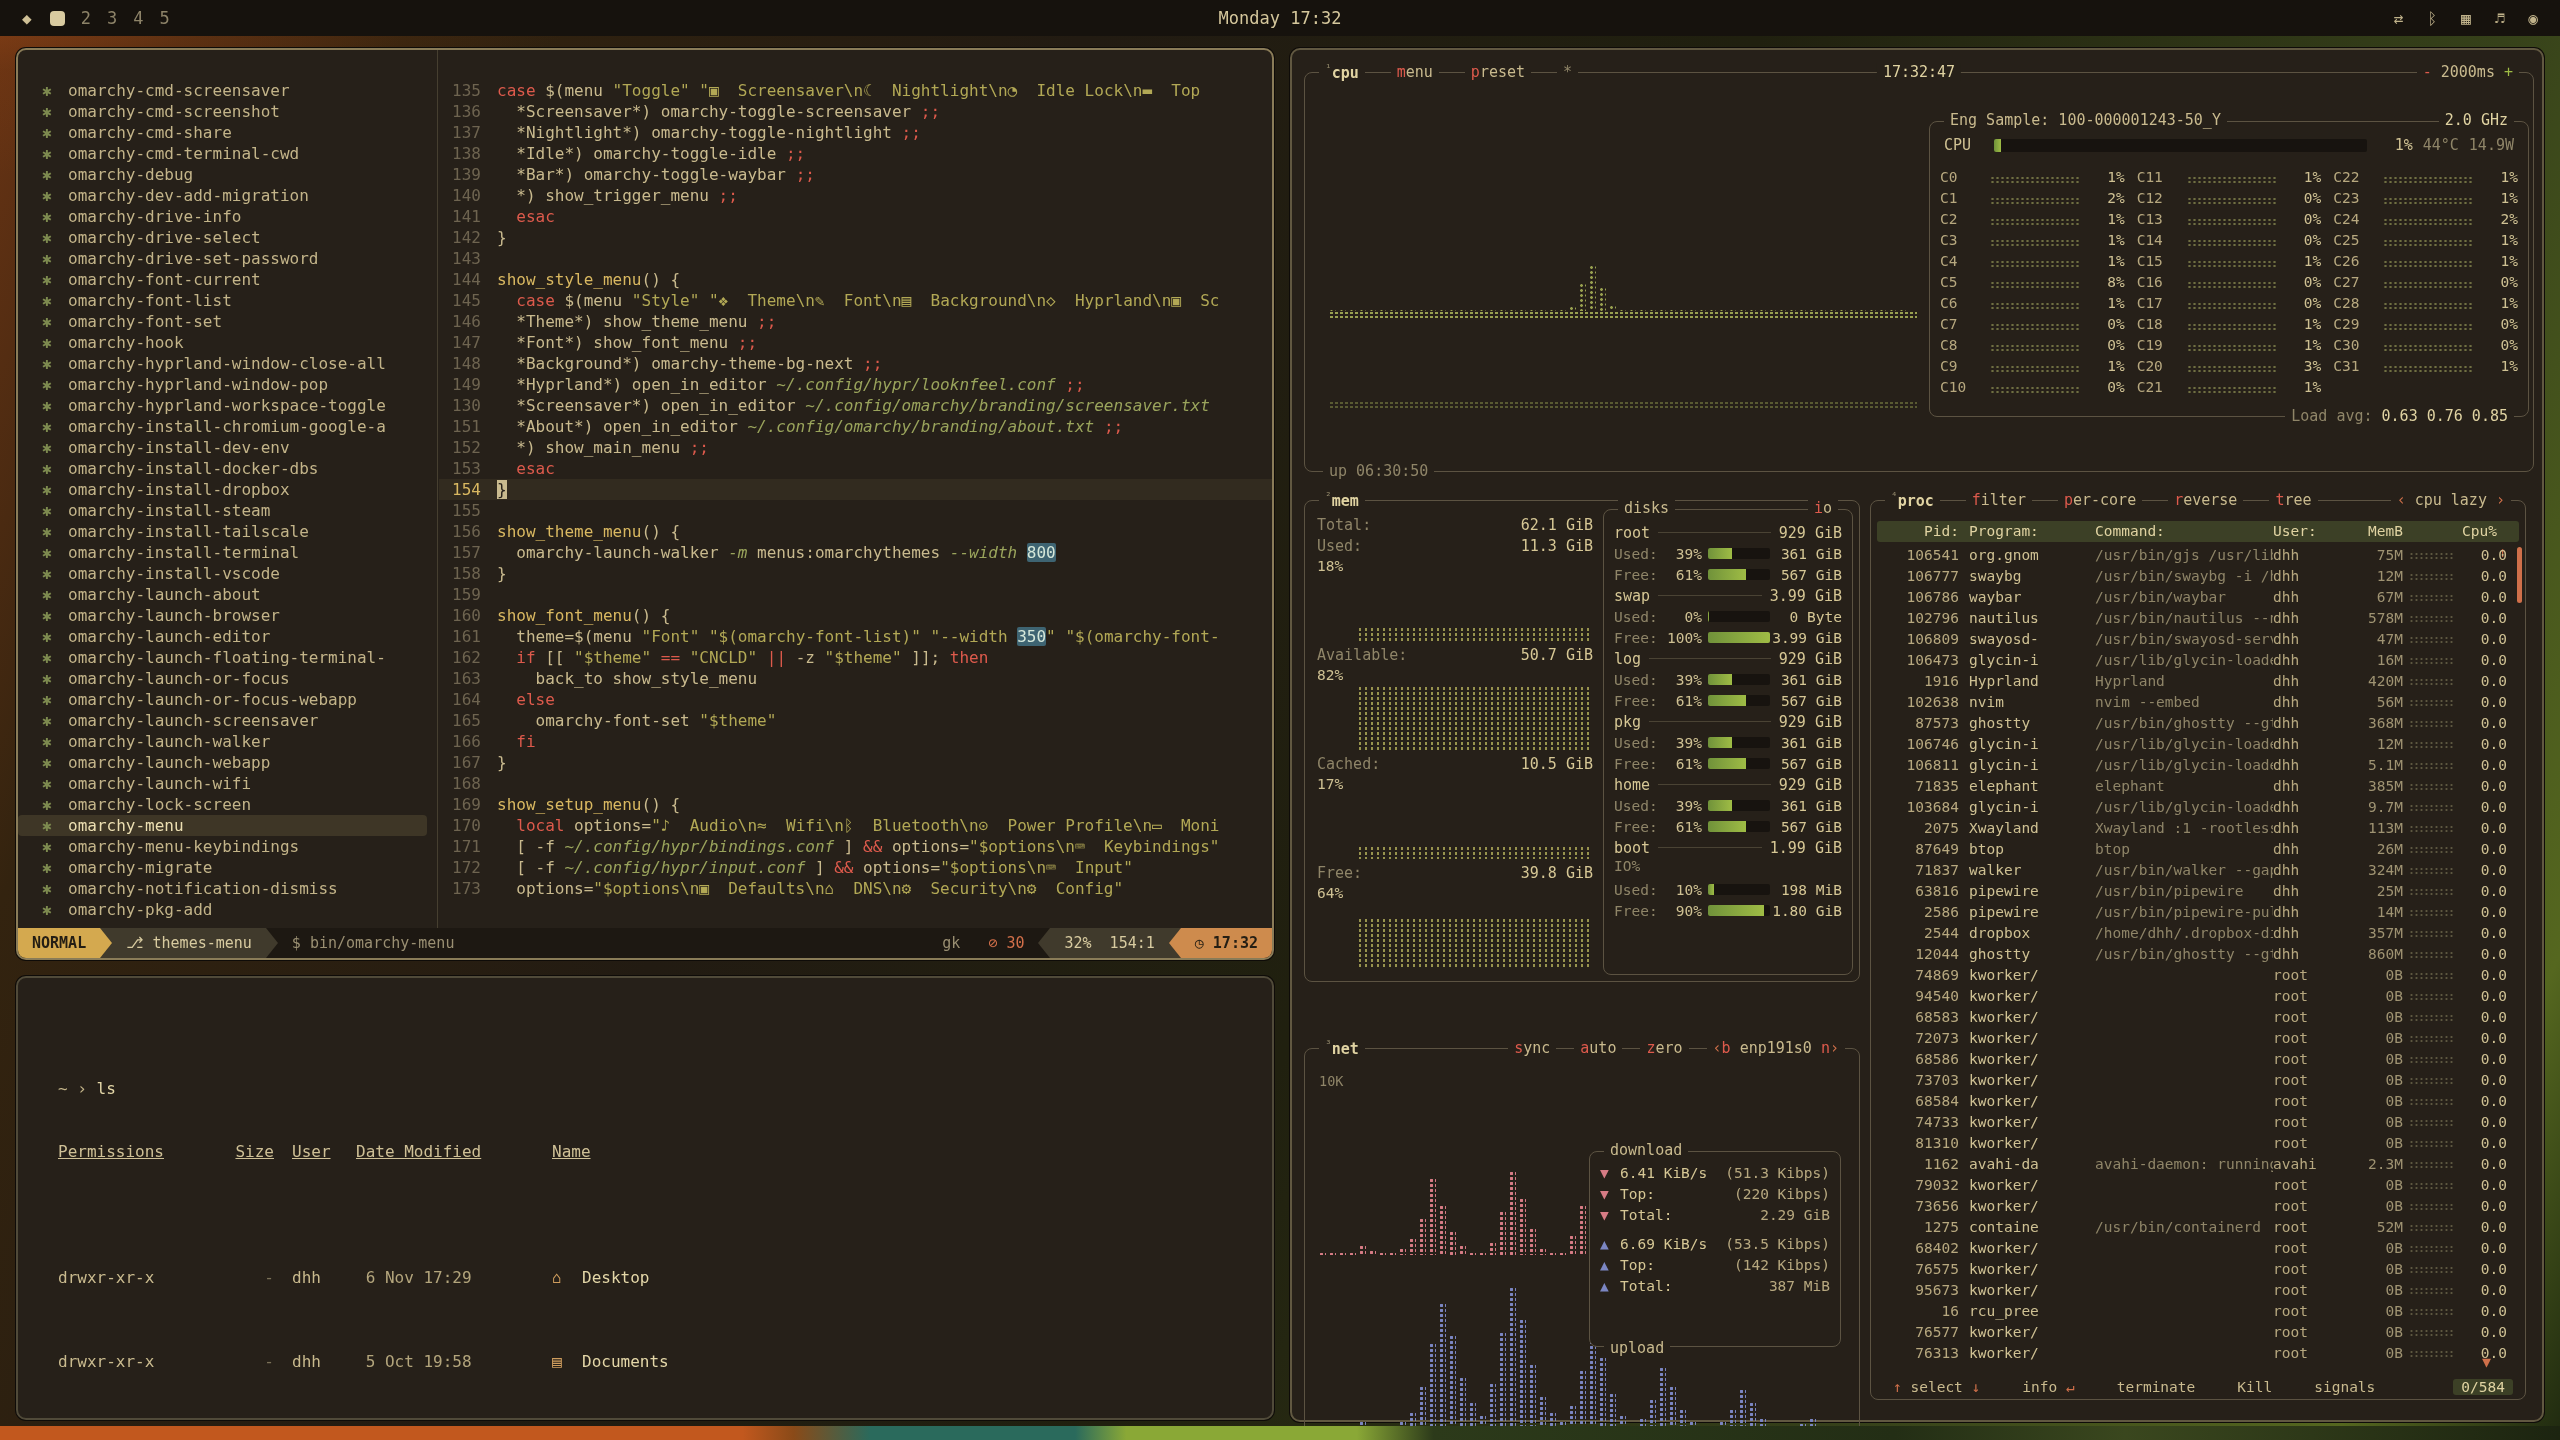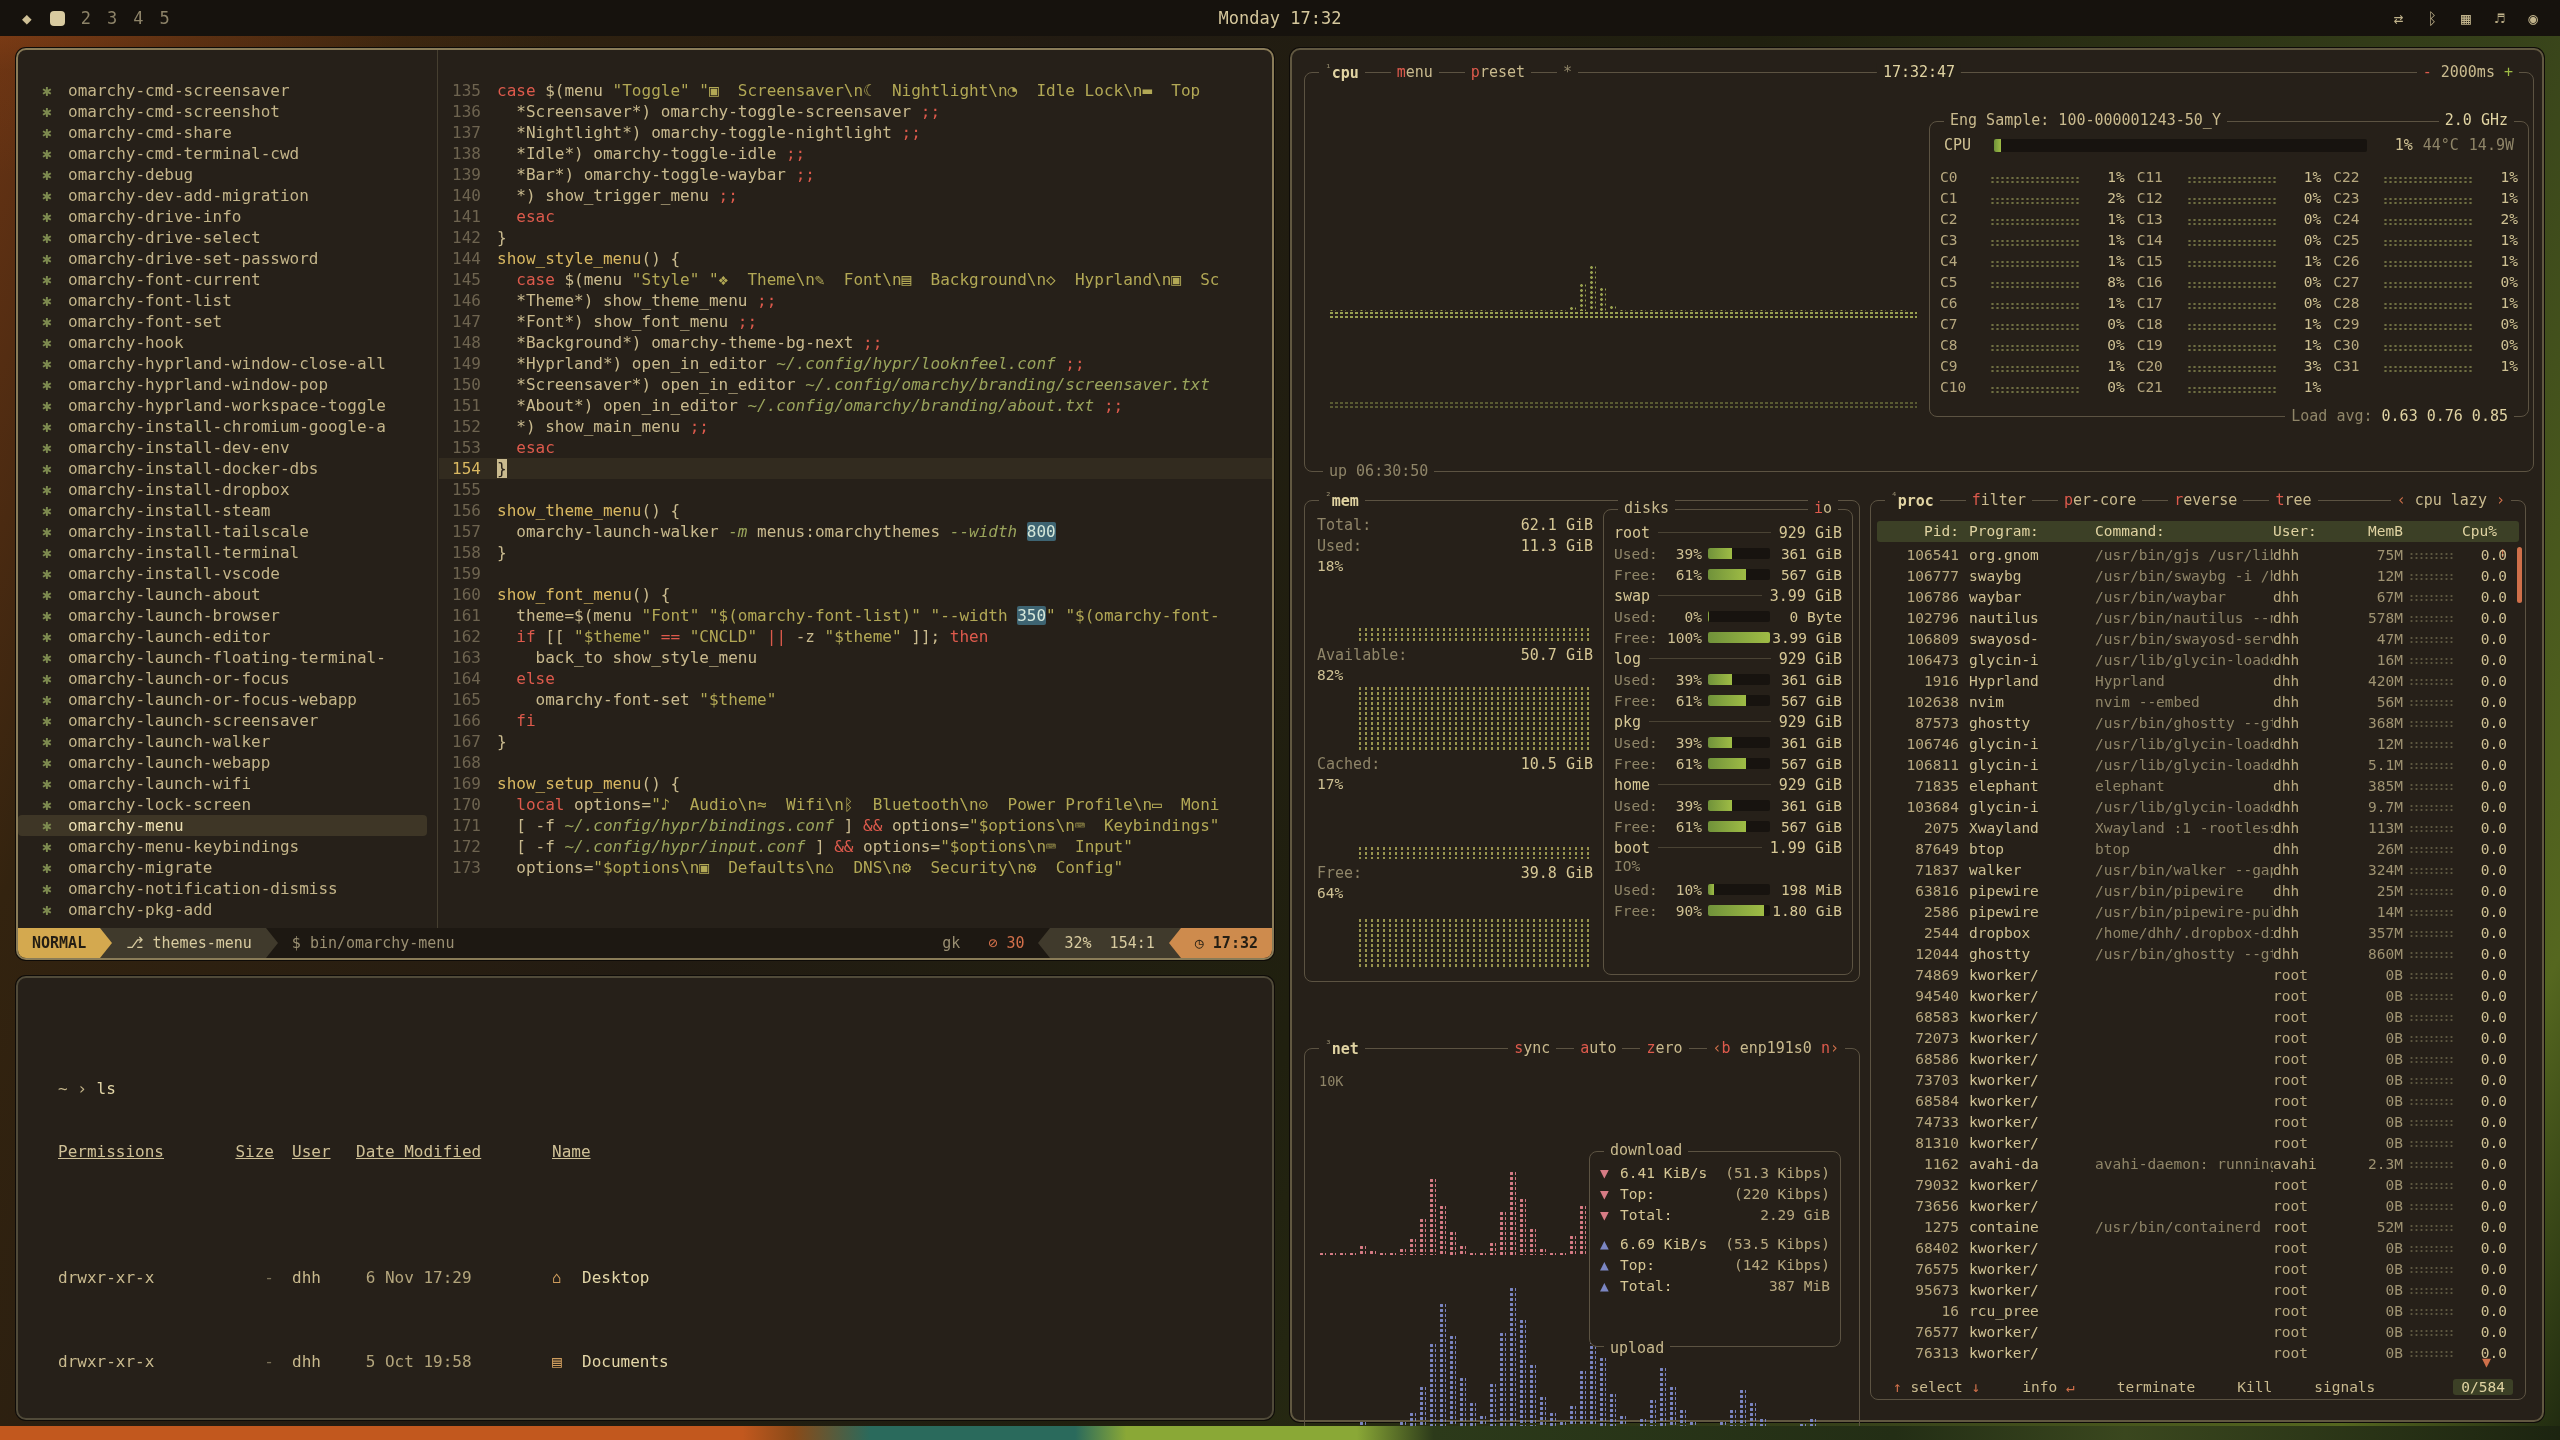--- a/index.html
+++ b/index.html
@@ -214,27 +214,28 @@
     </div>
   <div class="codepane" id="code-lines">
       <div class="cline"><span class="ln">135</span><span class="codetext"><span class="sg-k">case</span><span class="sg-p"> $(menu </span><span class="sg-s">"Toggle"</span><span class="sg-p"> </span><span class="sg-s">"▣  Screensaver\n☾  Nightlight\n◔  Idle Lock\n▬  Top</span></span></div>
       <div class="cline"><span class="ln">136</span><span class="codetext"><span class="sg-p">  *Screensaver*) omarchy-toggle-screensaver </span><span class="sg-o">;;</span></span></div>
       <div class="cline"><span class="ln">137</span><span class="codetext"><span class="sg-p">  *Nightlight*) omarchy-toggle-nightlight </span><span class="sg-o">;;</span></span></div>
       <div class="cline"><span class="ln">138</span><span class="codetext"><span class="sg-p">  *Idle*) omarchy-toggle-idle </span><span class="sg-o">;;</span></span></div>
       <div class="cline"><span class="ln">139</span><span class="codetext"><span class="sg-p">  *Bar*) omarchy-toggle-waybar </span><span class="sg-o">;;</span></span></div>
       <div class="cline"><span class="ln">140</span><span class="codetext"><span class="sg-p">  *) show_trigger_menu </span><span class="sg-o">;;</span></span></div>
       <div class="cline"><span class="ln">141</span><span class="codetext"><span class="sg-k">  esac</span></span></div>
       <div class="cline"><span class="ln">142</span><span class="codetext"><span class="sg-p">}</span></span></div>
+      <div class="cline"><span class="ln">143</span><span class="codetext"></span></div>
       <div class="cline"><span class="ln">144</span><span class="codetext"><span class="sg-f">show_style_menu</span><span class="sg-p">() {</span></span></div>
       <div class="cline"><span class="ln">145</span><span class="codetext"><span class="sg-k">  case</span><span class="sg-p"> $(menu </span><span class="sg-s">"Style"</span><span class="sg-p"> </span><span class="sg-s">"❖  Theme\n✎  Font\n▤  Background\n◇  Hyprland\n▣  Sc</span></span></div>
       <div class="cline"><span class="ln">146</span><span class="codetext"><span class="sg-p">  *Theme*) show_theme_menu </span><span class="sg-o">;;</span></span></div>
       <div class="cline"><span class="ln">147</span><span class="codetext"><span class="sg-p">  *Font*) show_font_menu </span><span class="sg-o">;;</span></span></div>
       <div class="cline"><span class="ln">148</span><span class="codetext"><span class="sg-p">  *Background*) omarchy-theme-bg-next </span><span class="sg-o">;;</span></span></div>
       <div class="cline"><span class="ln">149</span><span class="codetext"><span class="sg-p">  *Hyprland*) open_in_editor </span><span class="sg-i">~/.config/hypr/looknfeel.conf</span><span class="sg-p"> </span><span class="sg-o">;;</span></span></div>
-      <div class="cline"><span class="ln">150</span><span class="codetext"><span class="sg-p">  *Screensaver*) open_in_editor </span><span class="sg-i">~/.config/omarchy/branding/screensaver.txt</span></span></div>
+      <div class="cline"><span class="ln">130</span><span class="codetext"><span class="sg-p">  *Screensaver*) open_in_editor </span><span class="sg-i">~/.config/omarchy/branding/screensaver.txt</span></span></div>
       <div class="cline"><span class="ln">151</span><span class="codetext"><span class="sg-p">  *About*) open_in_editor </span><span class="sg-i">~/.config/omarchy/branding/about.txt</span><span class="sg-p"> </span><span class="sg-o">;;</span></span></div>
       <div class="cline"><span class="ln">152</span><span class="codetext"><span class="sg-p">  *) show_main_menu </span><span class="sg-o">;;</span></span></div>
       <div class="cline"><span class="ln">153</span><span class="codetext"><span class="sg-k">  esac</span></span></div>
       <div class="cline cur"><span class="ln">154</span><span class="codetext"><span class="sg-cur">}</span></span></div>
       <div class="cline"><span class="ln">155</span><span class="codetext"></span></div>
       <div class="cline"><span class="ln">156</span><span class="codetext"><span class="sg-f">show_theme_menu</span><span class="sg-p">() {</span></span></div>
       <div class="cline"><span class="ln">157</span><span class="codetext"><span class="sg-p">  omarchy-launch-walker </span><span class="sg-i">-m</span><span class="sg-p"> menus:omarchythemes </span><span class="sg-i">--width</span><span class="sg-p"> </span><span class="sg-n">800</span></span></div>
       <div class="cline"><span class="ln">158</span><span class="codetext"><span class="sg-p">}</span></span></div>
       <div class="cline"><span class="ln">159</span><span class="codetext"></span></div>
       <div class="cline"><span class="ln">160</span><span class="codetext"><span class="sg-f">show_font_menu</span><span class="sg-p">() {</span></span></div>

